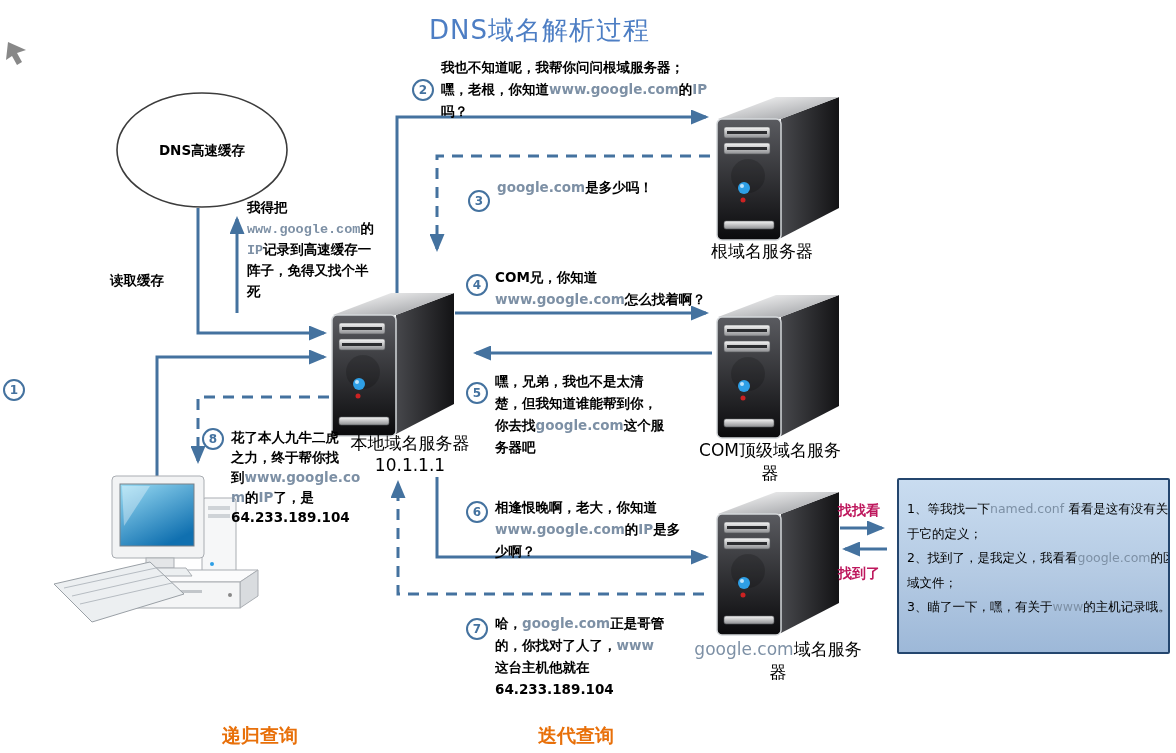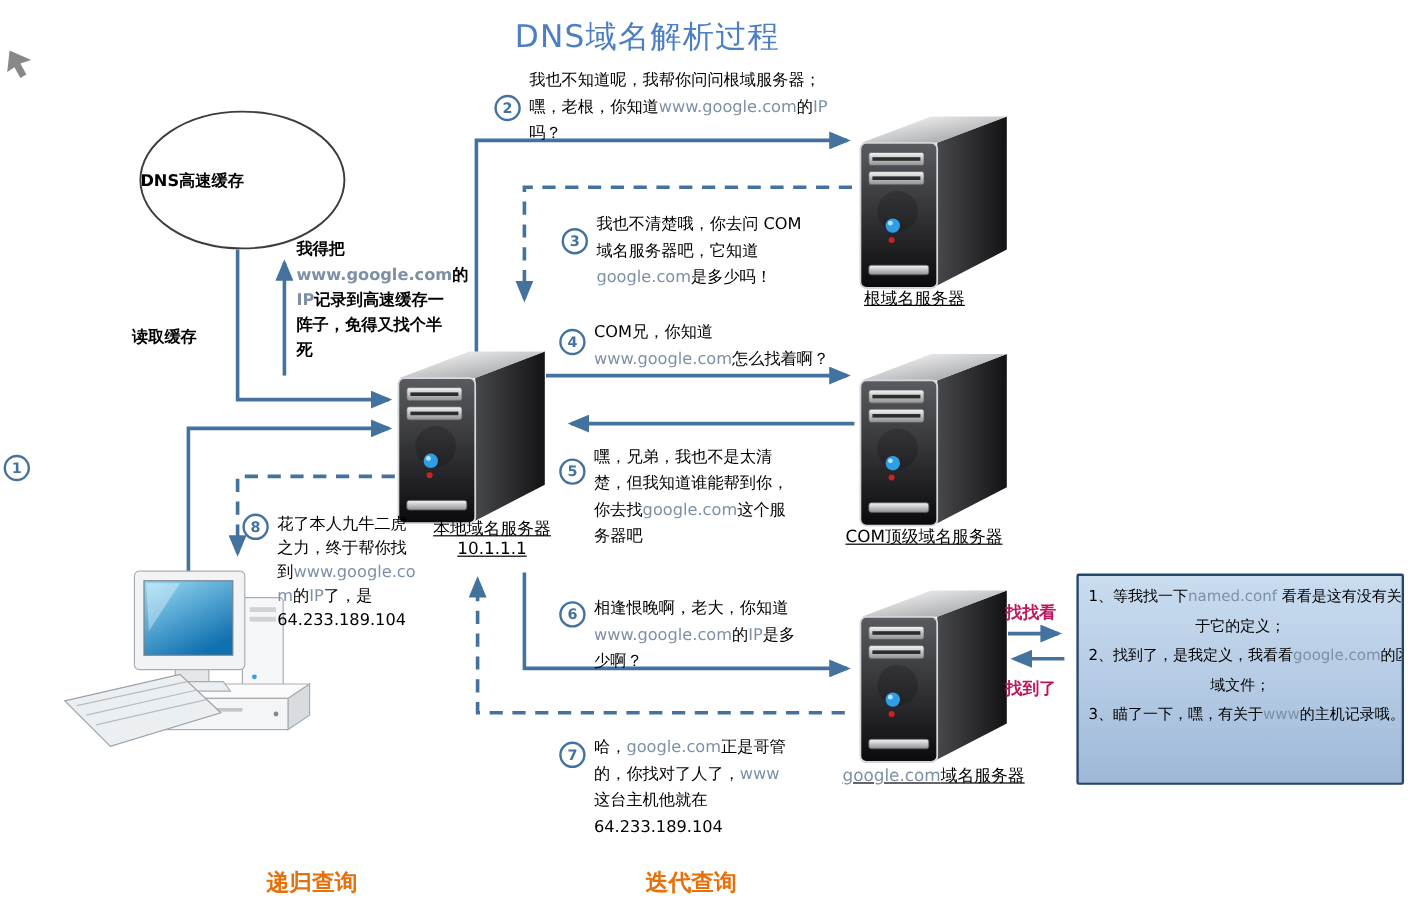--- a/index.html
+++ b/index.html
@@ -12,34 +12,34 @@
   .title {
     font-size:26px; font-weight:normal; color:#4d7ec4; letter-spacing:1px;
   }
   .dialog { position:absolute; display:flex; gap:7px; z-index:4; }
   .badge {
     width:18px; height:18px; border:2px solid #44729f; border-radius:50%;
     color:#44729f; font-weight:bold; font-size:12px; background:#fff;
     display:flex; align-items:center; justify-content:center; flex:none;
   }
   .dtext {
-    white-space:pre; font-weight:normal; font-size:13.5px; line-height:22px; color:#000;
+    white-space:pre; font-weight:bold; font-size:13.5px; line-height:22px; color:#000;
   }
   .latin { color:#7d90a5; }
-  .label { position:absolute; font-size:14px; color:#000; z-index:4;text-decoration:underline; }
+  .label { position:absolute; font-size:17px; color:#000; z-index:4; }
   .center { text-align:center; }
   .bold { font-weight:bold; }
   .server { position:absolute; z-index:2; }
-  .cache-text { position:absolute; z-index:4; font-weight:bold; font-size:13.5px; }
+  .cache-text { position:absolute; z-index:4; font-weight:bold; font-size:13.5px;font-family:Liberation Mono, monospace; }
   .info-box {
     position:absolute; left:897px; top:478px; width:273px; height:176px; z-index:3;
     background:linear-gradient(180deg,#c9dcf0 0%,#b4cae3 55%,#9db8d8 100%);
     border:2px solid #24466e; border-radius:2px; box-sizing:border-box;
-    padding:5px 8px; font-size:12.5px; line-height:24.5px; color:#000;
-    white-space:pre; overflow:hidden;text-align:center;
+    padding:17px 8px; font-size:12.5px; line-height:24.5px; color:#000;
+    white-space:pre; overflow:hidden;
   }
   .footer-label { position:absolute; font-size:19px; font-weight:bold; color:#e8700a; z-index:3; }
   .find-label { position:absolute; font-weight:bold; font-size:14px; color:#be185d; z-index:3; }
 </style>
 </head>
 <body>
 
 <svg width="0" height="0" style="position:absolute" aria-hidden="true">
   <defs>
     <linearGradient id="gf" x1="0" y1="0" x2="0" y2="1">
@@ -100,21 +100,21 @@
   </g>
   <g fill="none" stroke="#44729f" stroke-width="3" stroke-dasharray="11 8">
     <polyline points="710,156 437,156 437,249" marker-end="url(#ah)"></polyline>
     <polyline points="329,397 198,397 198,461" marker-end="url(#ah)"></polyline>
     <polyline points="704,594 398,594 398,483" marker-end="url(#ah)"></polyline>
   </g>
 </svg>
 
 <div class="abs title" style="left:429px;top:13px">DNS域名解析过程</div>
 
-<div class="abs bold" style="left:117px;top:142px;width:170px;text-align:left;font-size:13.5px;z-index:4">DNS高速缓存</div>
+<div class="abs bold" style="left:117px;top:142px;width:170px;text-align:center;font-size:13.5px;z-index:4">DNS高速缓存</div>
 
 <div class="cache-text" style="left:110px;top:272px">读取缓存</div>
 
 <div class="cache-text dtext" style="left:247px;top:198px;line-height:21px"><span>我得把
 </span><span class="latin">www.google.com</span><span>的
 </span><span class="latin">IP</span><span>记录到高速缓存一
 阵子，免得又找个半
 死</span></div>
 
 <div class="server" style="left:52px;top:464px">
@@ -185,23 +185,21 @@
 
 <div class="dialog" style="left:412px;top:56px">
   <span class="badge" style="margin-top:23px">2</span>
   <div class="dtext"><span>我也不知道呢，我帮你问问根域服务器；
 嘿，老根，你知道</span><span class="latin">www.google.com</span><span>的</span><span class="latin">IP</span><span>
 吗？</span></div>
 </div>
 
 <div class="dialog" style="left:468px;top:176px">
   <span class="badge" style="margin-top:14px">3</span>
-  <div class="dtext"><span>我也不清楚哦，你去问 COM
-域名服务器吧，它知道
-</span><span class="latin">google.com</span><span>是多少吗！</span></div>
+  <div class="dtext"><span class="latin">google.com</span><span>是多少吗！</span></div>
 </div>
 
 <div class="dialog" style="left:466px;top:266px">
   <span class="badge" style="margin-top:8px">4</span>
   <div class="dtext"><span>COM兄，你知道
 </span><span class="latin">www.google.com</span><span>怎么找着啊？</span></div>
 </div>
 
 <div class="dialog" style="left:466px;top:370px">
   <span class="badge" style="margin-top:12px">5</span>

